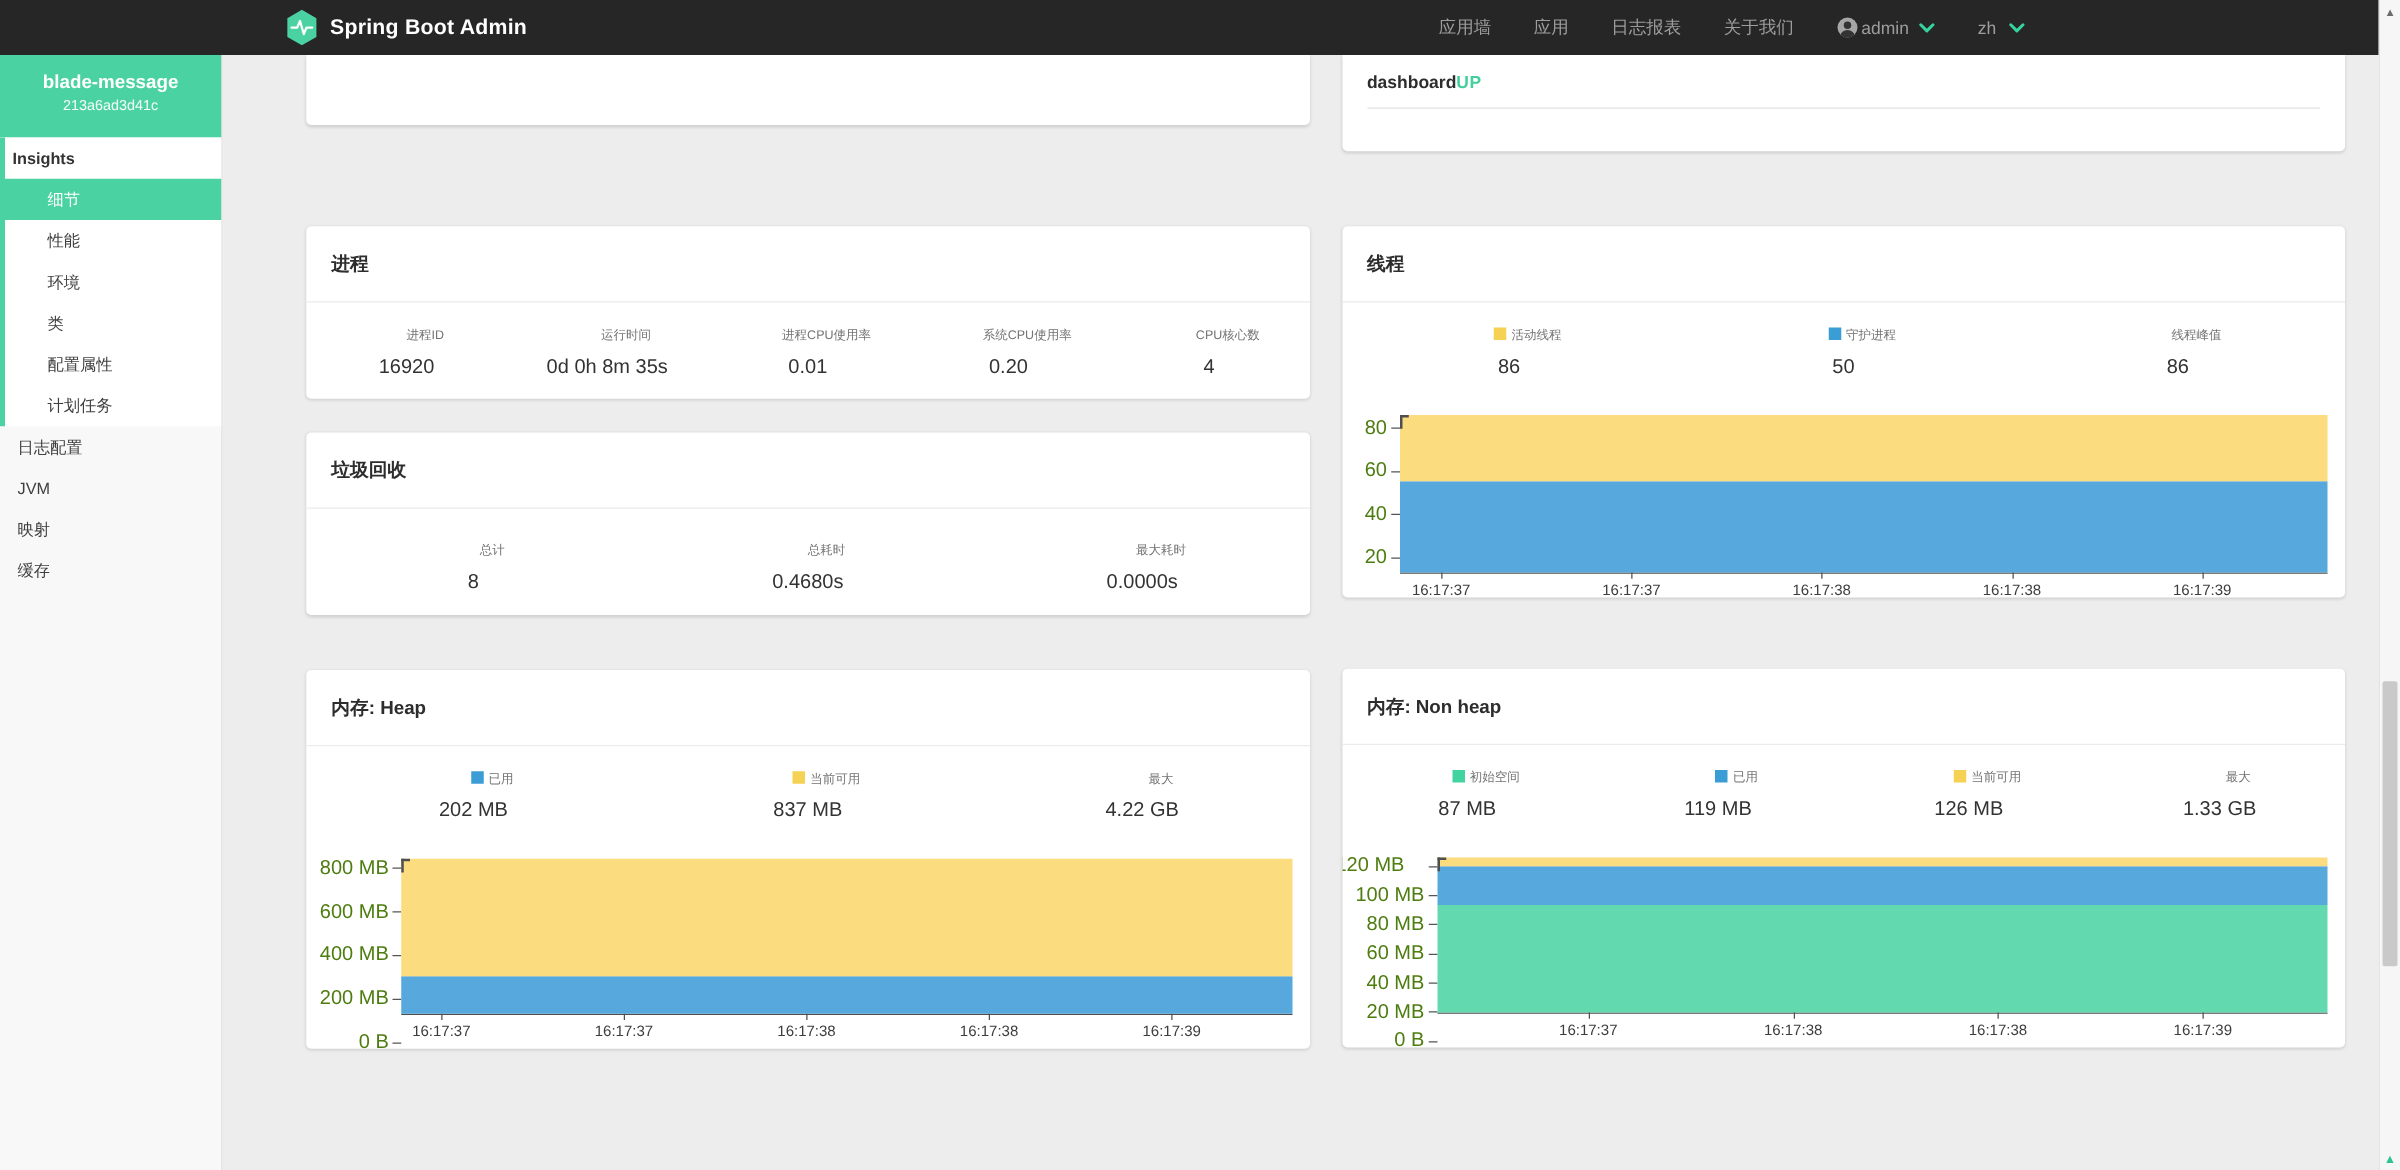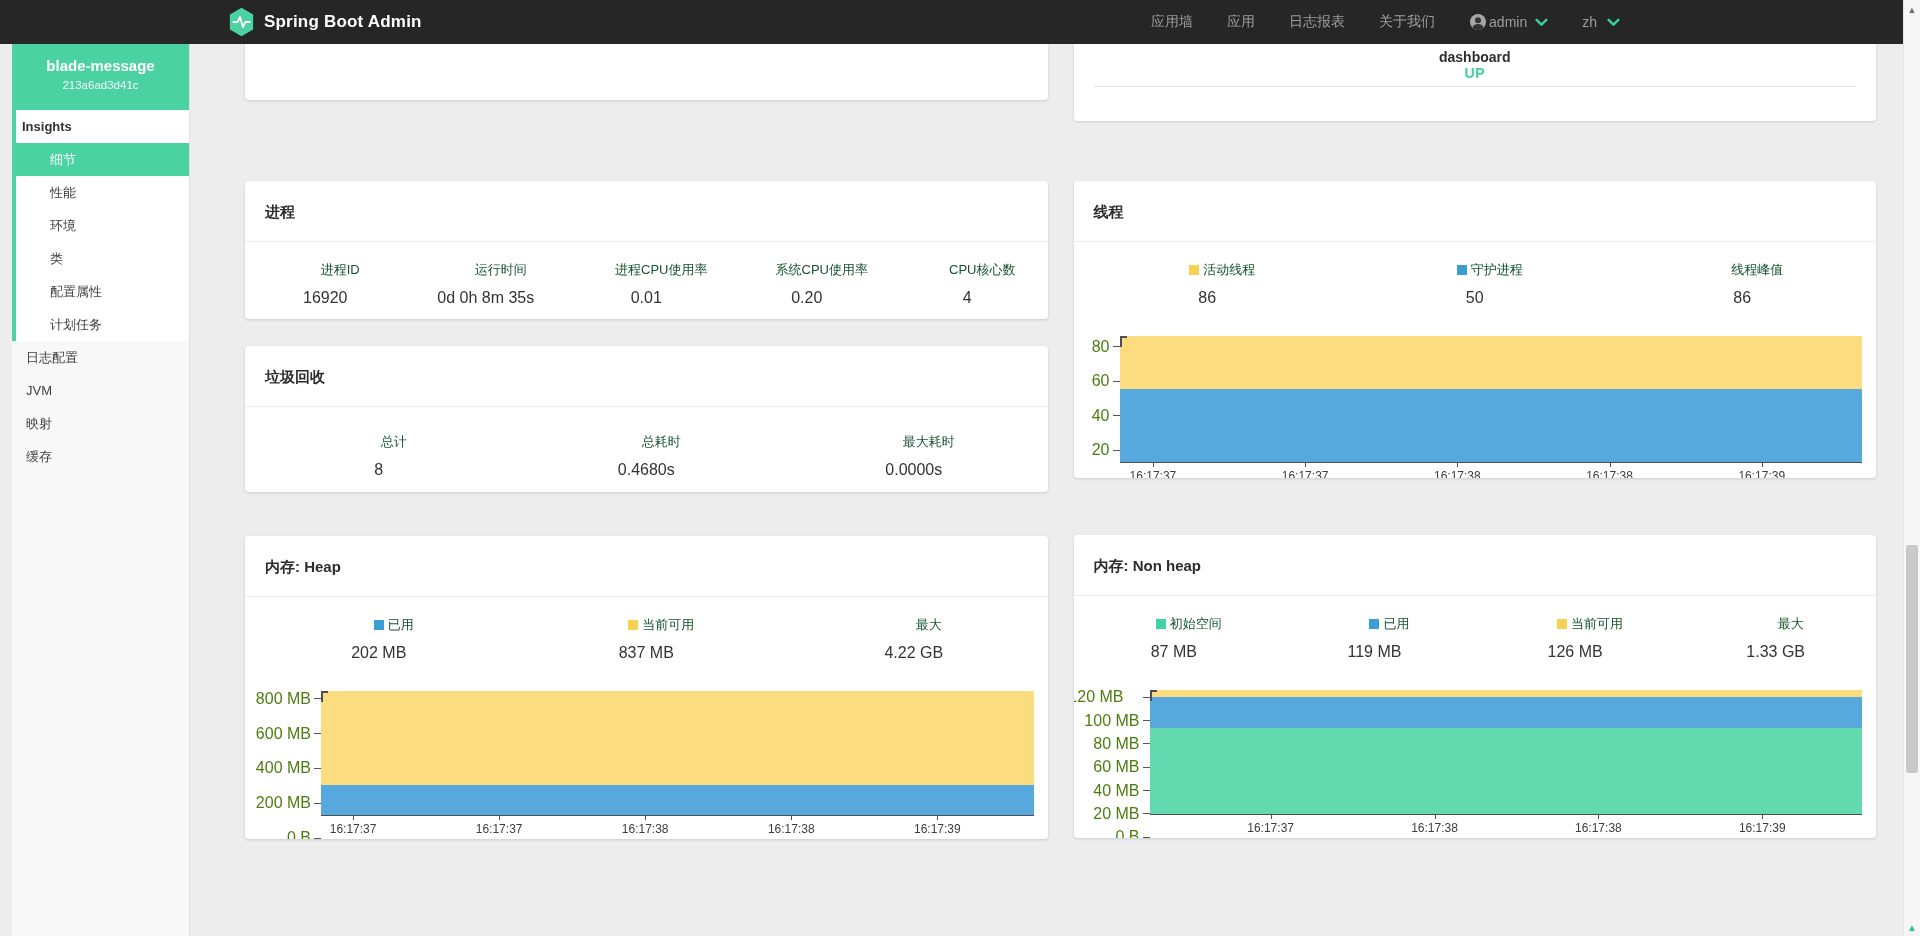--- a/index.html
+++ b/index.html
@@ -13,21 +13,21 @@
   .nav-links li { color:#9d9d9d; font-size:14px; cursor:pointer; display:flex; align-items:center; gap:4px; white-space:nowrap; }
   .nav-user { gap:2px !important; }
 
   
   .scrollbar { position:absolute; right:0; top:0; width:17px; height:936px; background:#f6f6f6; border-left:1px solid #e4e4e4; z-index:40; }
   .sb-up { position:absolute; top:2px; left:0; width:16px; height:16px; color:#6b6b6b; font-size:9px; text-align:center; line-height:16px; cursor:pointer; }
   .sb-thumb { position:absolute; top:545px; left:2px; width:12px; height:228px; background:#c9c9c9; border-radius:2px; cursor:pointer; }
   .sb-down { position:absolute; bottom:0px; left:0; width:16px; height:14px; color:#2cc394; font-size:10px; text-align:center; line-height:12px; cursor:pointer; }
 
   
-  .sidebar { position:absolute; left:12px; top:44px; bottom:0; width:178px; background:#f8f8f8; border-right:1px solid #e0e0e0; z-index:20; }
+  .sidebar { position:absolute; left:0; top:44px; bottom:0; width:178px; background:#f8f8f8; border-right:1px solid #e0e0e0; z-index:20; }
   .sb-head { height:66px; background:#4bd2a2; color:#fff; text-align:center; padding-top:12px; cursor:pointer; }
   .sb-app { font-size:15px; font-weight:bold; line-height:20px; }
   .sb-inst { font-size:11.5px; line-height:18px; opacity:.95; }
   .sb-group { background:#ffffff; border-left:4px solid #4bd2a2; }
   .sb-item { height:33px; line-height:33px; font-size:13px; color:#3f3f3f; padding-left:12px; cursor:pointer; white-space:nowrap; }
   .sb-group .sb-item { padding-left:6px; }
   .sb-group .sb-sub { padding-left:34px; }
   .sb-sub.active { background:#4bd2a2; color:#ffffff; margin-left:-4px; padding-left:38px; }
   .sb-plain .sb-item { padding-left:14px; }
   .sb-group-label { font-weight:bold; color:#333; }
@@ -35,34 +35,34 @@
   
   .content { position:absolute; left:178px; top:44px; right:17px; bottom:0; background:#ededed; padding:0 27px 0 67px; overflow:hidden; }
   .grid { display:flex; gap:26px; }
   .col { flex:1; min-width:0; display:flex; flex-direction:column; }
 
   .card { background:#ffffff; border-radius:4px; box-shadow:0 1px 3px rgba(0,0,0,.14); overflow:hidden; }
   .card-h { padding:0 20px; height:61px; line-height:61px; font-size:15px; font-weight:bold; color:#2d2d2d; border-bottom:1px solid #ececec; }
 
   .ghost-card { height:56px; border-radius:0 0 4px 4px; }
   .status-card { height:77px; border-radius:0 0 4px 4px; padding:0 20px; }
-  .status-row { display:flex; justify-content:center; align-items:center; height:42px;flex-direction:column; }
+  .status-row { display:flex; justify-content:flex-start; align-items:center; height:42px; }
   .status-title { font-size:14px; font-weight:bold; color:#2d2d2d; }
   .status-up { font-size:14px; font-weight:bold; letter-spacing:.5px; }
   .status-div { border-top:1px solid #e2e2e2; }
 
   .card-process { height:138px; margin-top:81px; }
   .card-gc { height:146px; margin-top:27px; }
   .card-heap { height:303px; margin-top:44px; }
   .card-threads { height:297px; margin-top:60px; }
   .card-nonheap { height:303px; margin-top:57px; }
 
   .stats { display:flex; padding:19px 0 24px; }
   .stat { flex:1; text-align:center; min-width:0; }
-  .stat .lbl { font-size:13px; color:#14532d; white-space:nowrap;margin-left:30px; }
+  .stat .lbl { font-size:10px; color:#737373; white-space:nowrap;margin-left:30px; }
   .stat .val { font-size:16px; color:#333333; margin-top:10px; white-space:nowrap; }
   .sq { display:inline-block; width:10px; height:10px; margin-right:4px; vertical-align:-1px; }
 
   
   .chart { display:flex; margin:2px 14px 0 10px; }
   .chart-yaxis { position:relative; width:66px; flex:none; }
   .chart--narrow .chart-yaxis { width:36px; }
   .ytick { position:absolute; right:0; transform:translateY(50%); display:flex; align-items:center; }
   .ylab { font-size:16px; color:#4d7c0f; margin-right:3px; white-space:nowrap; }
   .ydash { width:7px; height:1px; background:#555; }

